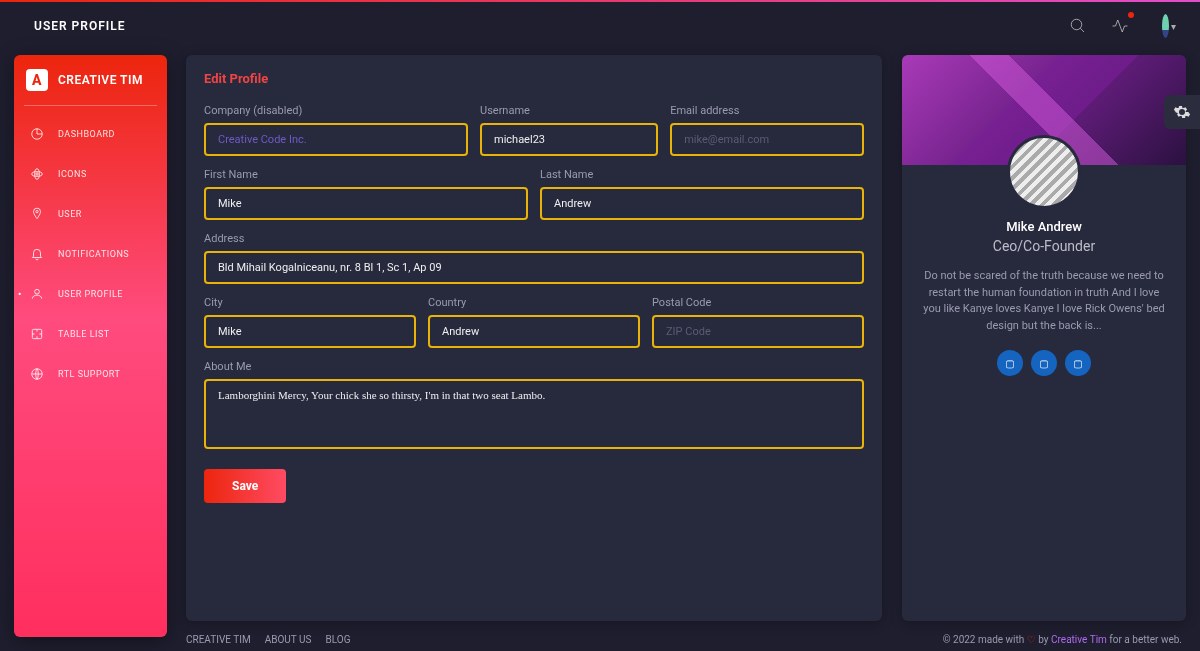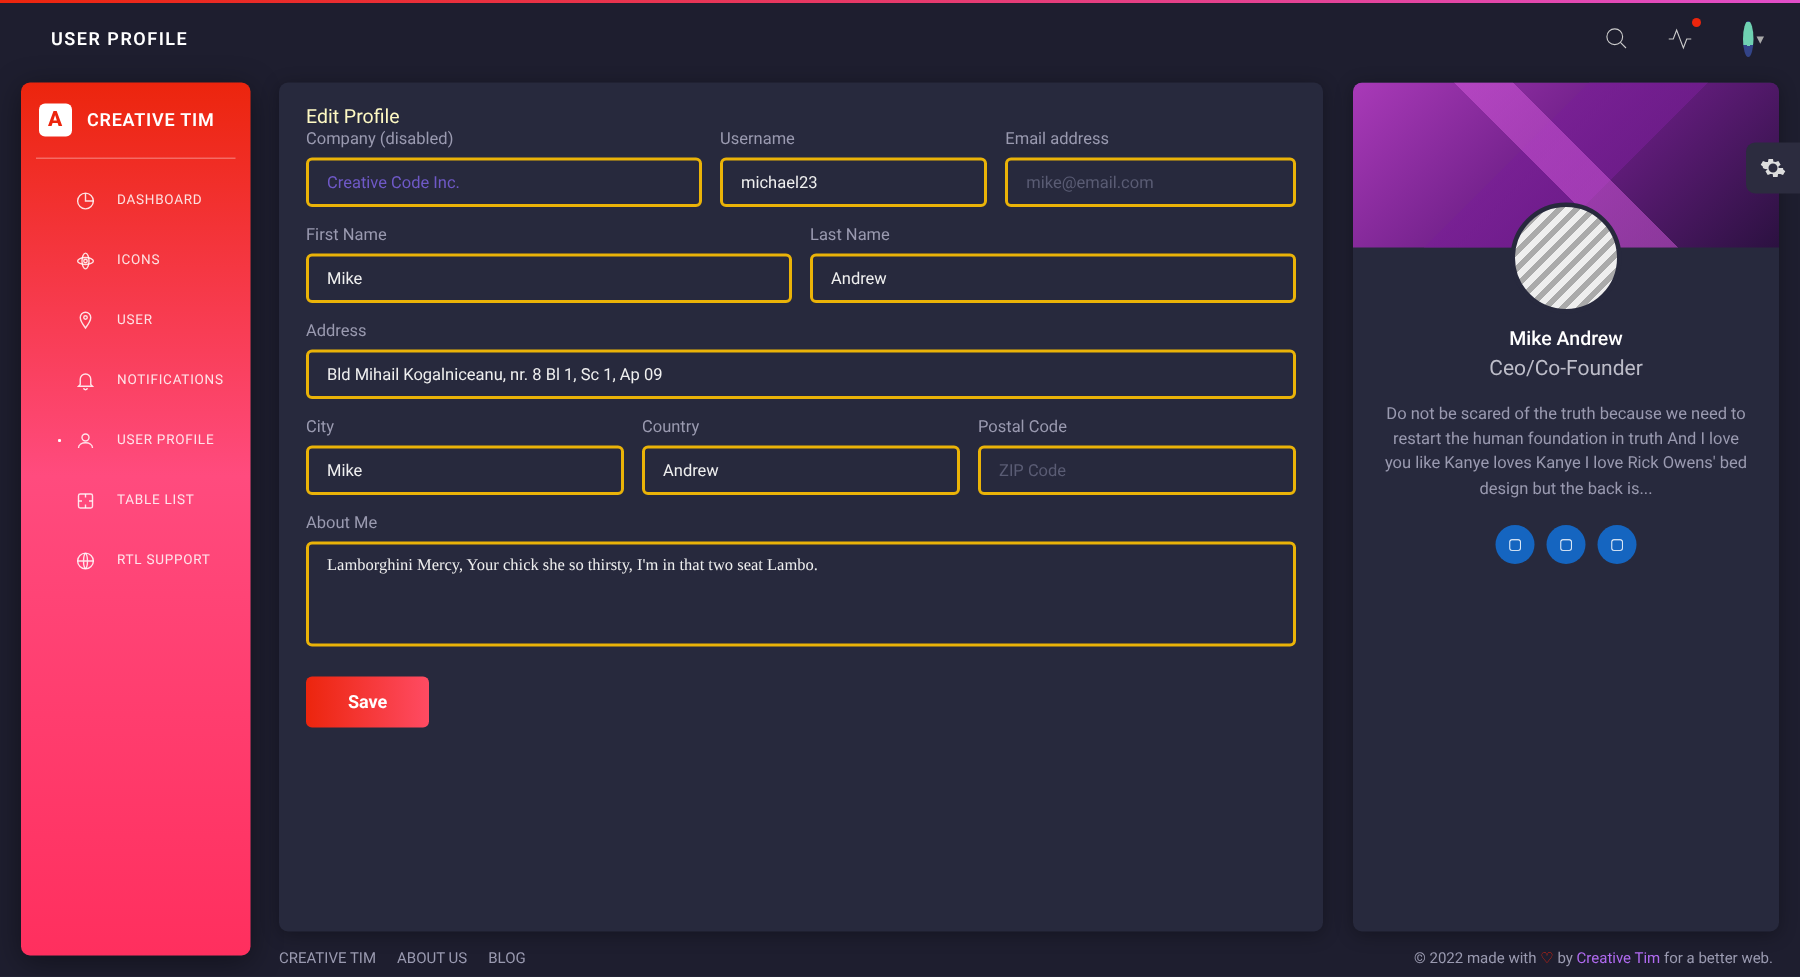--- a/index.html
+++ b/index.html
@@ -12,30 +12,30 @@
 .topbar .icon-btn { width: 28px; height: 28px; display: flex; align-items: center; justify-content: center; margin-left: 14px; cursor: pointer; position: relative; }
 .topbar svg { width: 18px; height: 18px; stroke: #ccc; fill: none; }
 .topbar .dot { position: absolute; top: 0; right: 0; width: 6px; height: 6px; background: #ec250d; border-radius: 50%; }
 .topbar .avatar { width: 24px; height: 24px; border-radius: 50%; background: radial-gradient(circle at 50% 35%, #6fd1b2 0 50%, #348 50%); margin-left: 14px; }
 .topbar .caret { margin-left: 2px; color: #aaa; font-size: 10px; }
 
 .sidebar { position: absolute; top: 55px; left: 14px; width: 153px; bottom: 14px; border-radius: 6px; background: linear-gradient(180deg, #ec250d 0%, #ff4b7e 45%, #ff2f5e 100%); box-shadow: 0 4px 20px rgba(0,0,0,.4); overflow: hidden; }
 .sidebar .brand { display: flex; align-items: center; padding: 14px 12px; color: #fff; font-size: 12px; font-weight: 600; letter-spacing: .5px; }
 .sidebar .brand .logo { width: 22px; height: 22px; background: #fff; border-radius: 4px; margin-right: 10px; display: flex; align-items: center; justify-content: center; color: #ec250d; font-weight: 800; font-size: 14px; }
 .sidebar hr { border: 0; border-top: 1px solid rgba(255,255,255,.3); margin: 0 10px 8px; }
-.sidebar .nav { list-style: none; padding-left: 20px; }
+.sidebar .nav { list-style: none; }
 .sidebar .nav li { display: flex; align-items: center; padding: 11px 14px; color: rgba(255,255,255,.85); font-size: 9px; letter-spacing: .5px; cursor: pointer; position: relative; }
 .sidebar .nav li.active::before { content: "•"; position: absolute; left: 4px; color: #fff; font-size: 10px; }
 .sidebar .nav li .mi { width: 18px; height: 18px; margin-right: 12px; display: flex; align-items: center; justify-content: center; }
 .sidebar .nav li svg { width: 14px; height: 14px; stroke: rgba(255,255,255,.85); fill: none; stroke-width: 1.6; }
 
 .main { position: absolute; top: 55px; left: 186px; right: 14px; bottom: 30px; display: flex; gap: 20px; }
 .card { background: #27293d; border-radius: 6px; box-shadow: 0 2px 12px rgba(0,0,0,.3); }
 .form-card { flex: 1; padding: 16px 18px 20px; }
-.form-card h4 { color: #fef9c3; font-size: 13px; font-weight: 400; }
+.form-card h4 { color: #ef4444; font-size: 13px; font-weight: 700; margin-bottom: 18px; }
 .row { display: flex; gap: 12px; margin-bottom: 12px; }
 .fg { flex: 1; display: flex; flex-direction: column; }
 .fg.c5 { flex: 0 0 40%; }
 .fg.c3 { flex: 0 0 27%; }
 .fg label { font-size: 11px; color: #9a9ab0; margin-bottom: 6px; }
 .fg input, .fg textarea { background: transparent; border: 2px solid #eab308; border-radius: 4px; padding: 8px 12px; color: #efefef; font-size: 11px; outline: none; }
 .fg input::placeholder, .fg textarea::placeholder { color: #5a5c74; }
 .fg input:disabled { color: #6f59c7; }
 .fg textarea { resize: none; height: 70px; font-family: Liberation Serif, serif; }
 .save-btn { margin-top: 8px; background: linear-gradient(90deg, #ec250d, #ff4b63); border: none; color: #fff; font-size: 12px; padding: 10px 28px; border-radius: 4px; cursor: pointer; font-weight: 700; }

